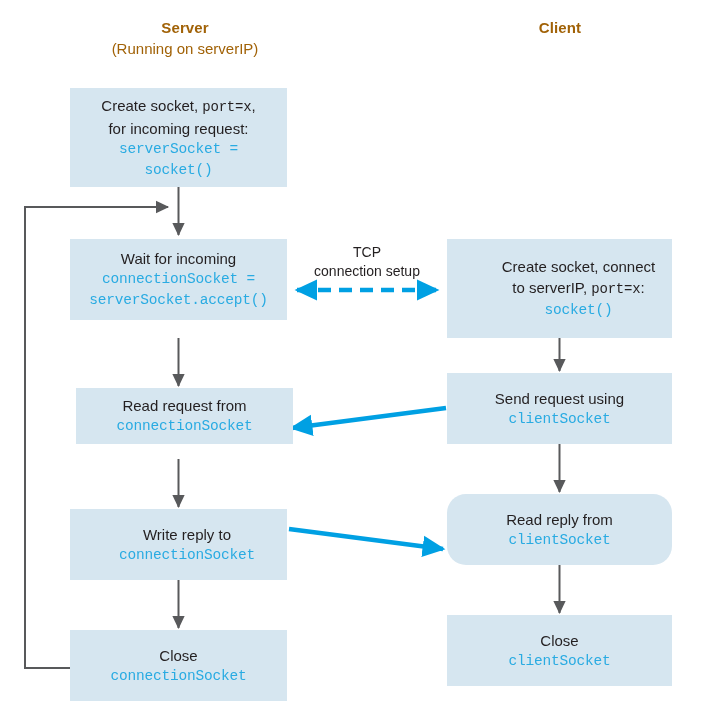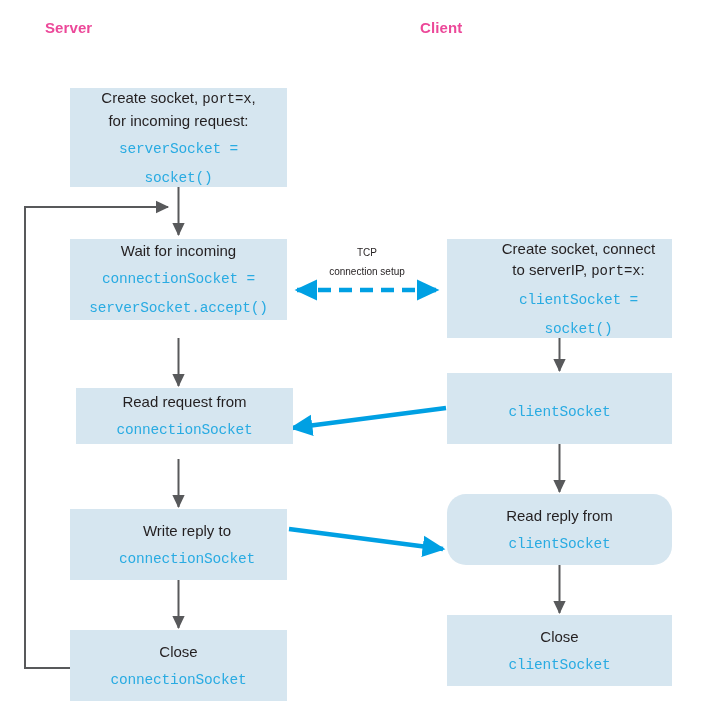--- a/index.html
+++ b/index.html
@@ -23,22 +23,22 @@
     position: absolute;
     left: 0;
     top: 0;
     width: 710px;
     height: 709px;
     pointer-events: none;
   }
 
   .col-header {
     position: absolute;
-    text-align: left;
-    color: #ec4899;
+    text-align: center;
+    color: #a16207;
     font-family: "Liberation Sans", sans-serif;
   }
   .col-header .title {
     font-size: 15px;
     font-weight: bold;
     letter-spacing: 0.1px;
     line-height: 20px;
     display: block;
   }
   .col-header .subtitle {
@@ -67,46 +67,46 @@
   .sans {
     font-family: "Liberation Sans", sans-serif;
     font-size: 15px;
     color: #231f20;
   }
   .mono {
     font-family: "Liberation Mono", monospace;
     font-size: 14.5px;
     color: #29abe2;
     letter-spacing: -0.2px;
-    margin-top: 8px;
   }
   .mono-dark {
     font-family: "Liberation Mono", monospace;
     font-size: 14px;
     color: #231f20;
     letter-spacing: -0.2px;
   }
 
   .edge-label {
     position: absolute;
     text-align: center;
     font-family: "Liberation Sans", sans-serif;
-    font-size: 10px;
+    font-size: 14px;
     color: #231f20;
     line-height: 19px;
     white-space: nowrap;
   }
 </style>
 </head>
 <body>
 
 <div id="diagram">
 
   <div class="col-header" style="left:45px; top:18px; width:280px;">
     <span class="title">Server</span>
+    <span class="subtitle">(Running on serverIP)</span>
   </div>
 
   <div class="col-header" style="left:420px; top:18px; width:280px;">
     <span class="title">Client</span>
   </div>
 
   <svg class="layer" viewBox="0 0 710 709" xmlns="http://www.w3.org/2000/svg">
     <defs>
       <marker id="arrowGray" viewBox="0 0 10 10" refX="8.6" refY="5" markerWidth="7" markerHeight="7" orient="auto-start-reverse">
         <path d="M 0 0.6 L 9.4 5 L 0 9.4 z" fill="#58595b"></path>
@@ -176,25 +176,25 @@
   <div class="node" style="left:70px; top:630px; width:217px; height:71px;">
     <span class="ln sans">Close</span>
     <span class="ln mono">connectionSocket</span>
   </div>
 
   <div class="node" style="left:447px; top:239px; width:225px; height:99px;padding-left:44px;">
     <span class="ln sans">Create socket, connect</span>
     <span class="ln">
       <span class="sans">to serverIP, </span><span class="mono-dark">port=x</span><span class="sans">:</span>
     </span>
-    <span class="ln mono">clientSocket =</span>
     <span class="ln mono">socket()</span>
   </div>
 
   <div class="node" style="left:447px; top:373px; width:225px; height:71px;">
+    <span class="ln sans">Send request using</span>
     <span class="ln mono">clientSocket</span>
   </div>
 
   <div class="node" style="left:447px; top:494px; width:225px; height:71px;border-radius:19px;">
     <span class="ln sans">Read reply from</span>
     <span class="ln mono">clientSocket</span>
   </div>
 
   <div class="node" style="left:447px; top:615px; width:225px; height:71px;">
     <span class="ln sans">Close</span>

